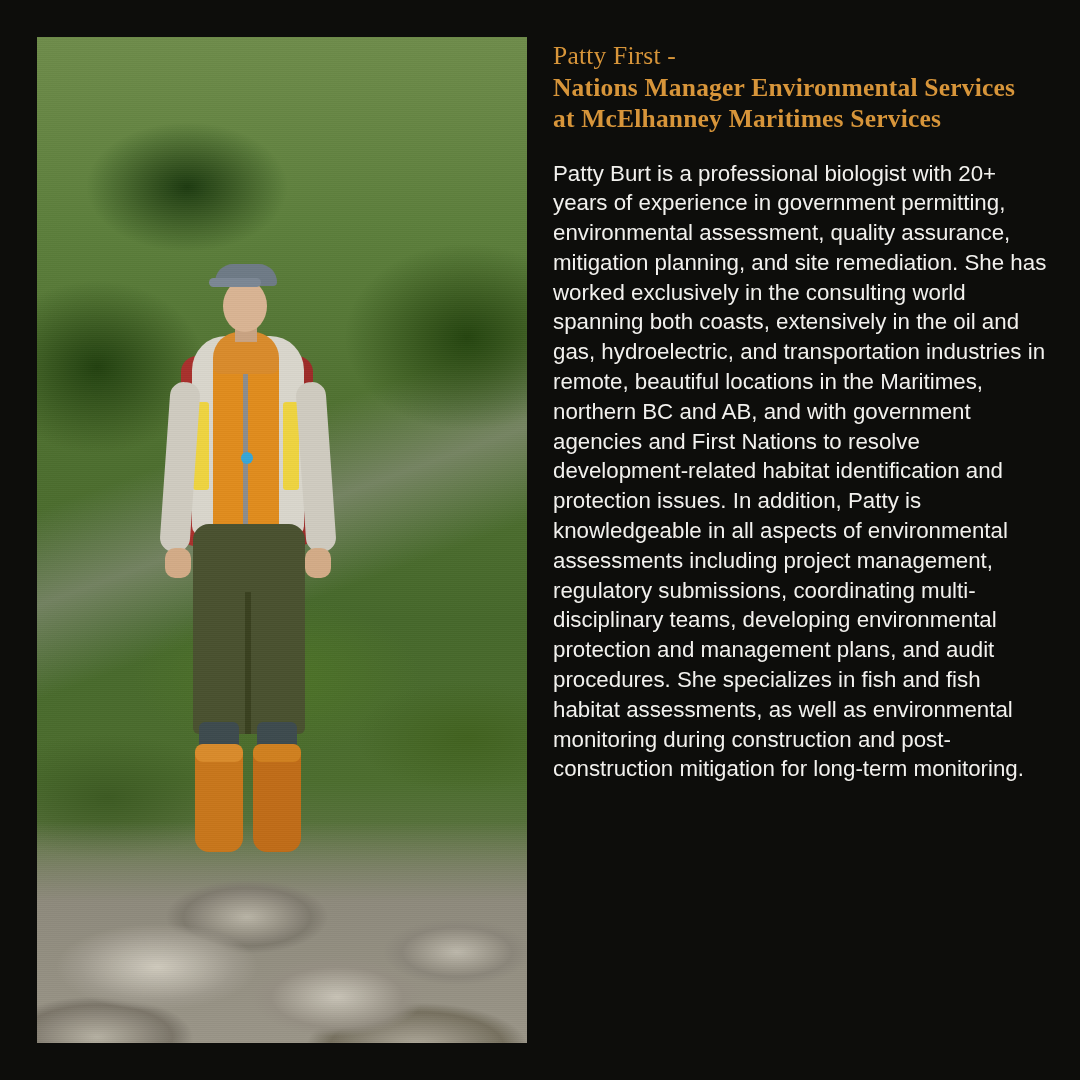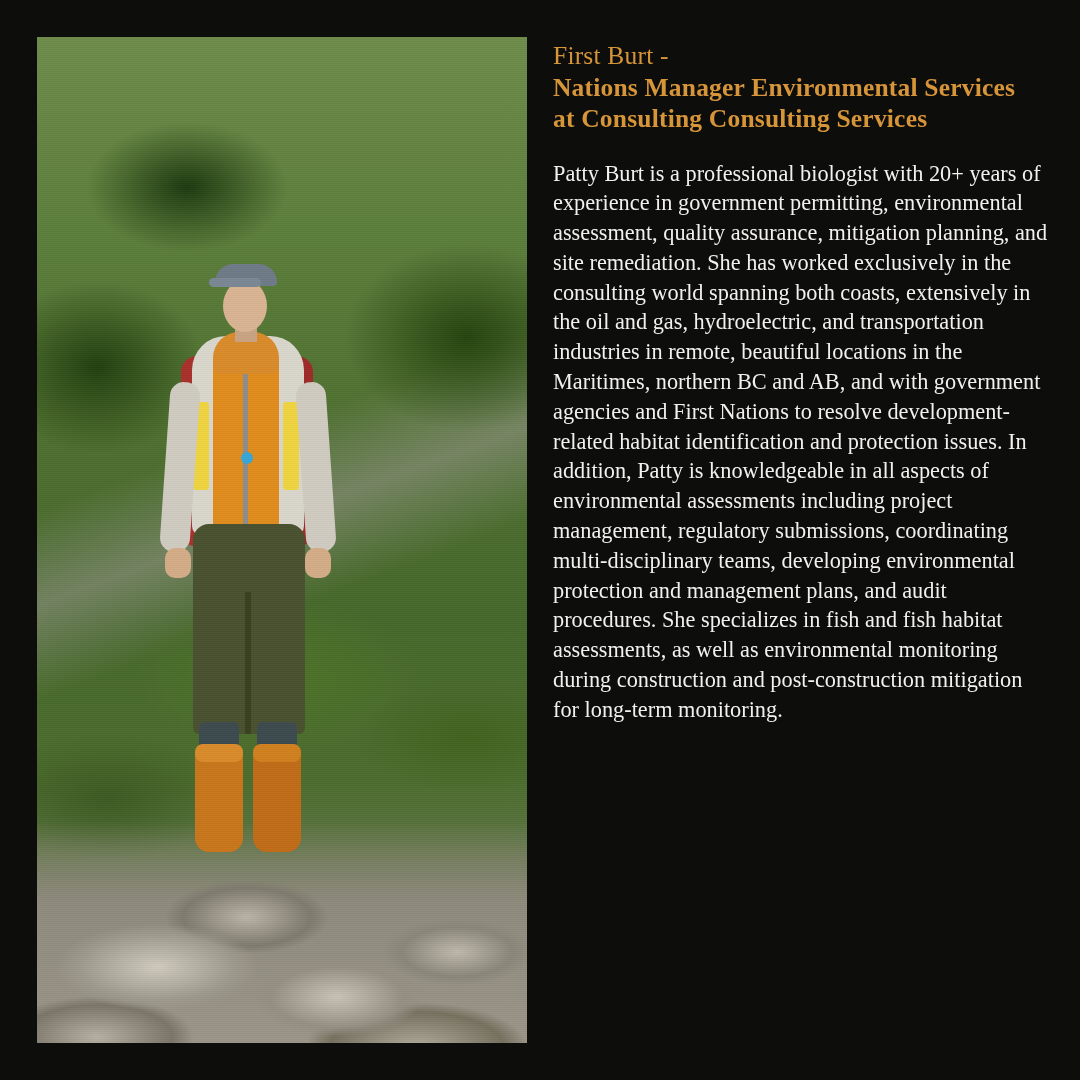--- a/index.html
+++ b/index.html
@@ -102,21 +102,21 @@
     font-size: 25.5px;
     line-height: 31.5px;
     letter-spacing: 0.2px;
     margin: 0 0 24px 0;
   }
   .heading .line1 { font-weight: normal; display: block; }
   .heading .line2 { font-weight: bold; display: block; }
   .heading .line3 { font-weight: bold; display: block; }
   .body-text {
     color: #f2f1ee;
-    font-family: Liberation Serif, serif;
+    font-family: Liberation Sans, sans-serif;
     font-size: 22.3px;
     line-height: 29.8px;
     margin: 0;
     text-align: left;
   }
 </style>
 </head>
 <body>
 
 <div class="page">
@@ -147,20 +147,20 @@
       <div class="fig-boot-l"></div>
       <div class="fig-boot-r"></div>
       <div class="fig-boot-cuff-l"></div>
       <div class="fig-boot-cuff-r"></div>
     </div>
     <div class="photo-noise"></div>
   </div>
 
   <div class="text-col">
     <div class="heading">
-      <span class="line1">First Burt -</span>
+      <span class="line1">Patty First -</span>
       <span class="line2">Nations Manager Environmental Services</span>
-      <span class="line3">at Consulting Consulting Services</span>
+      <span class="line3">at McElhanney Maritimes Services</span>
     </div>
     <p class="body-text">Patty Burt is a professional biologist with 20+ years of experience in government permitting, environmental assessment, quality assurance, mitigation planning, and site remediation. She has worked exclusively in the consulting world spanning both coasts, extensively in the oil and gas, hydroelectric, and transportation industries in remote, beautiful locations in the Maritimes, northern BC and AB, and with government agencies and First Nations to resolve development-related habitat identification and protection issues. In addition, Patty is knowledgeable in all aspects of environmental assessments including project management, regulatory submissions, coordinating multi-disciplinary teams, developing environmental protection and management plans, and audit procedures. She specializes in fish and fish habitat assessments, as well as environmental monitoring during construction and post-construction mitigation for long-term monitoring.</p>
   </div>
 
 </div>
 
 </body></html>

